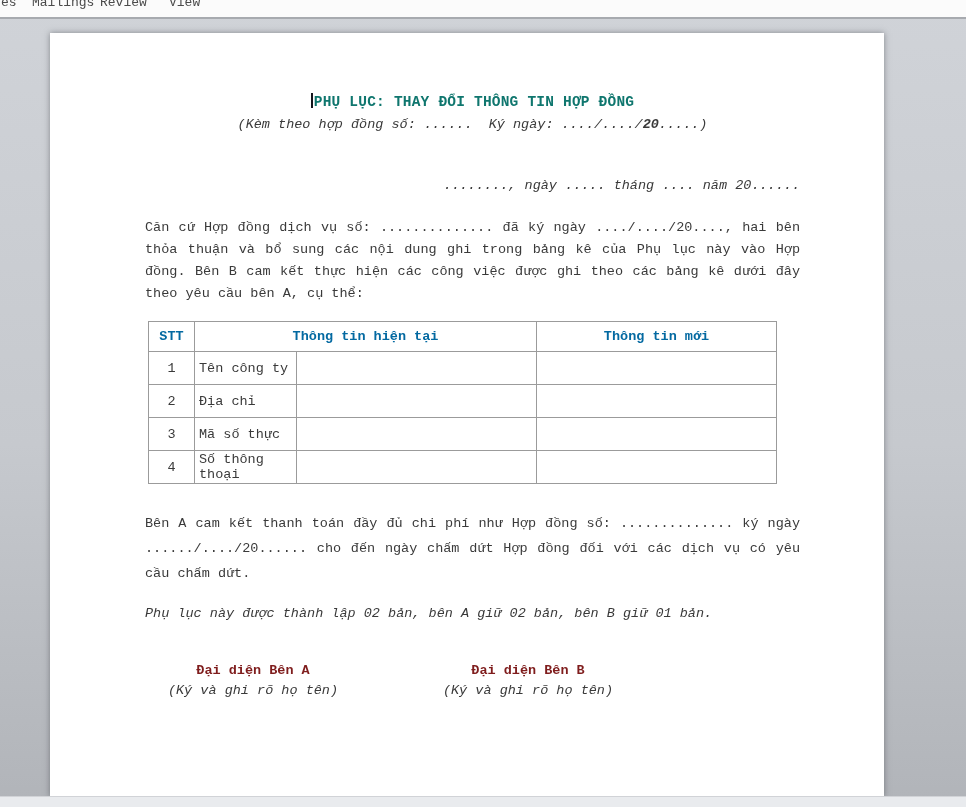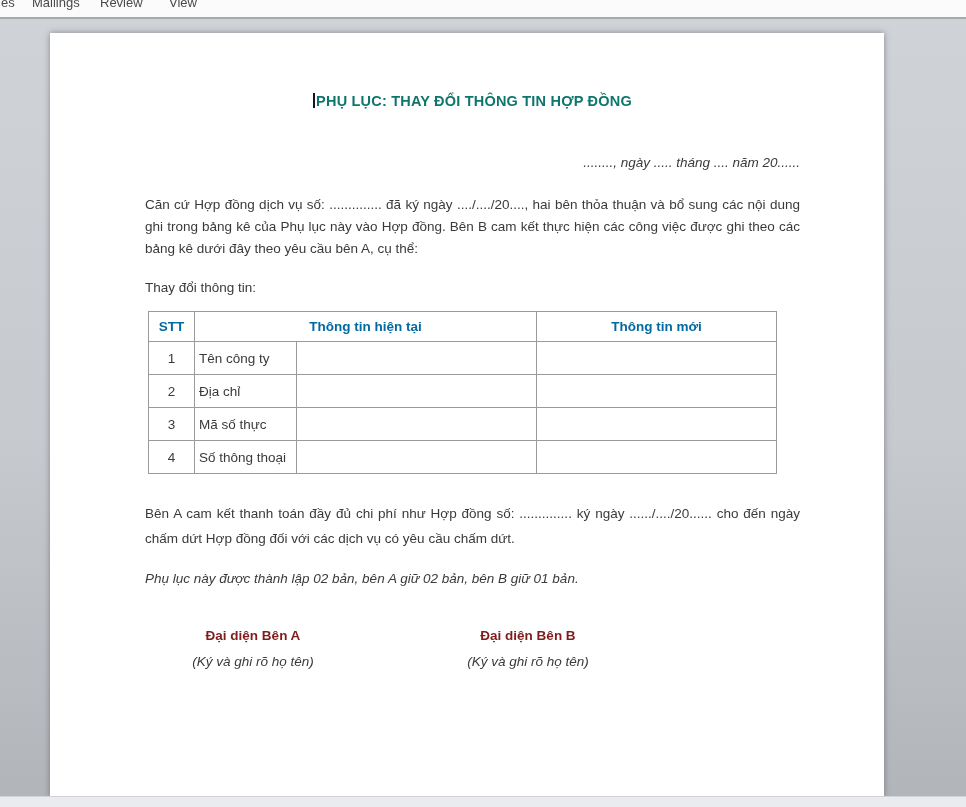--- a/index.html
+++ b/index.html
@@ -1,18 +1,18 @@
 <!DOCTYPE html>
 <html><head>
 <meta charset="utf-8">
 <style>
   html,body { margin:0; padding:0; }
   .screen {
     position:relative; width:966px; height:807px; overflow:hidden;
-    font-family:Liberation Sans, sans-serif;
+    font-family:Liberation Mono, monospace;
     background:linear-gradient(180deg,#d0d3d8 0%,#c6c9ce 55%,#b1b4b9 100%);
   }
   
   .ribbon {
     position:absolute; top:0; left:0; right:0; height:17px;
     background:#fbfbfb; border-bottom:2px solid #a7aaaf; z-index:6; overflow:hidden;
   }
   .ribbon .tab { position:absolute; top:-5px; font-size:13px; color:#4a4a4a; white-space:nowrap; cursor:default; }
   .tab-frag { left:1px; }
   .tab-mailings { left:32px; }
@@ -46,21 +46,21 @@
   td.label { padding-left:4px; }
 
   .para2 { text-align:justify; line-height:25px; margin-top:27px; }
   .copies-note { font-style:italic; margin-top:20px; }
 
   .signatures { display:flex; margin-top:42px; }
   .sig { width:200px; text-align:center; }
   .sig-a { margin-left:8px; }
   .sig-b { margin-left:75px; }
   .sig-title { font-weight:bold; color:#7f1d1d; }
-  .sig-sub { font-style:italic; margin-top:11px; }
+  .sig-sub { font-style:italic; margin-top:5px; }
 
   
   .status-bar {
     position:absolute; left:0; right:0; bottom:0; height:10px;
     background:#e9ebee; border-top:1px solid #d1d3d7; z-index:5;
   }
 </style>
 </head>
 <body>
 
@@ -71,26 +71,26 @@
     <span class="tab tab-mailings">Mailings</span>
     <span class="tab tab-review">Review</span>
     <span class="tab tab-view">View</span>
   </div>
 
   <div class="page">
     <div class="content">
 
       <div class="doc-title"><span class="caret"></span><span>PHỤ LỤC: THAY ĐỔI THÔNG TIN HỢP ĐỒNG</span></div>
 
+      <div class="doc-subtitle"><span>(Kèm theo hợp đồng số: ......&nbsp; Ký ngày: ..../..../</span><span class="b">20</span><span>.....)</span></div>
 
       <div class="date-line">........, ngày ..... tháng .... năm 20......</div>
 
       <div class="para">Căn cứ Hợp đồng dịch vụ số: .............. đã ký ngày ..../..../20...., hai bên thỏa thuận và bổ sung các nội dung ghi trong bảng kê của Phụ lục này vào Hợp đồng. Bên B cam kết thực hiện các công việc được ghi theo các bảng kê dưới đây theo yêu cầu bên A, cụ thể:</div>
 
-      <div class="section-label">Thay đổi thông tin:</div>
 
       <table class="info">
         <colgroup>
           <col class="col-stt">
             <col class="col-label">
             <col class="col-cur">
             <col class="col-new">
         </colgroup>
         <tbody>
             <tr>

